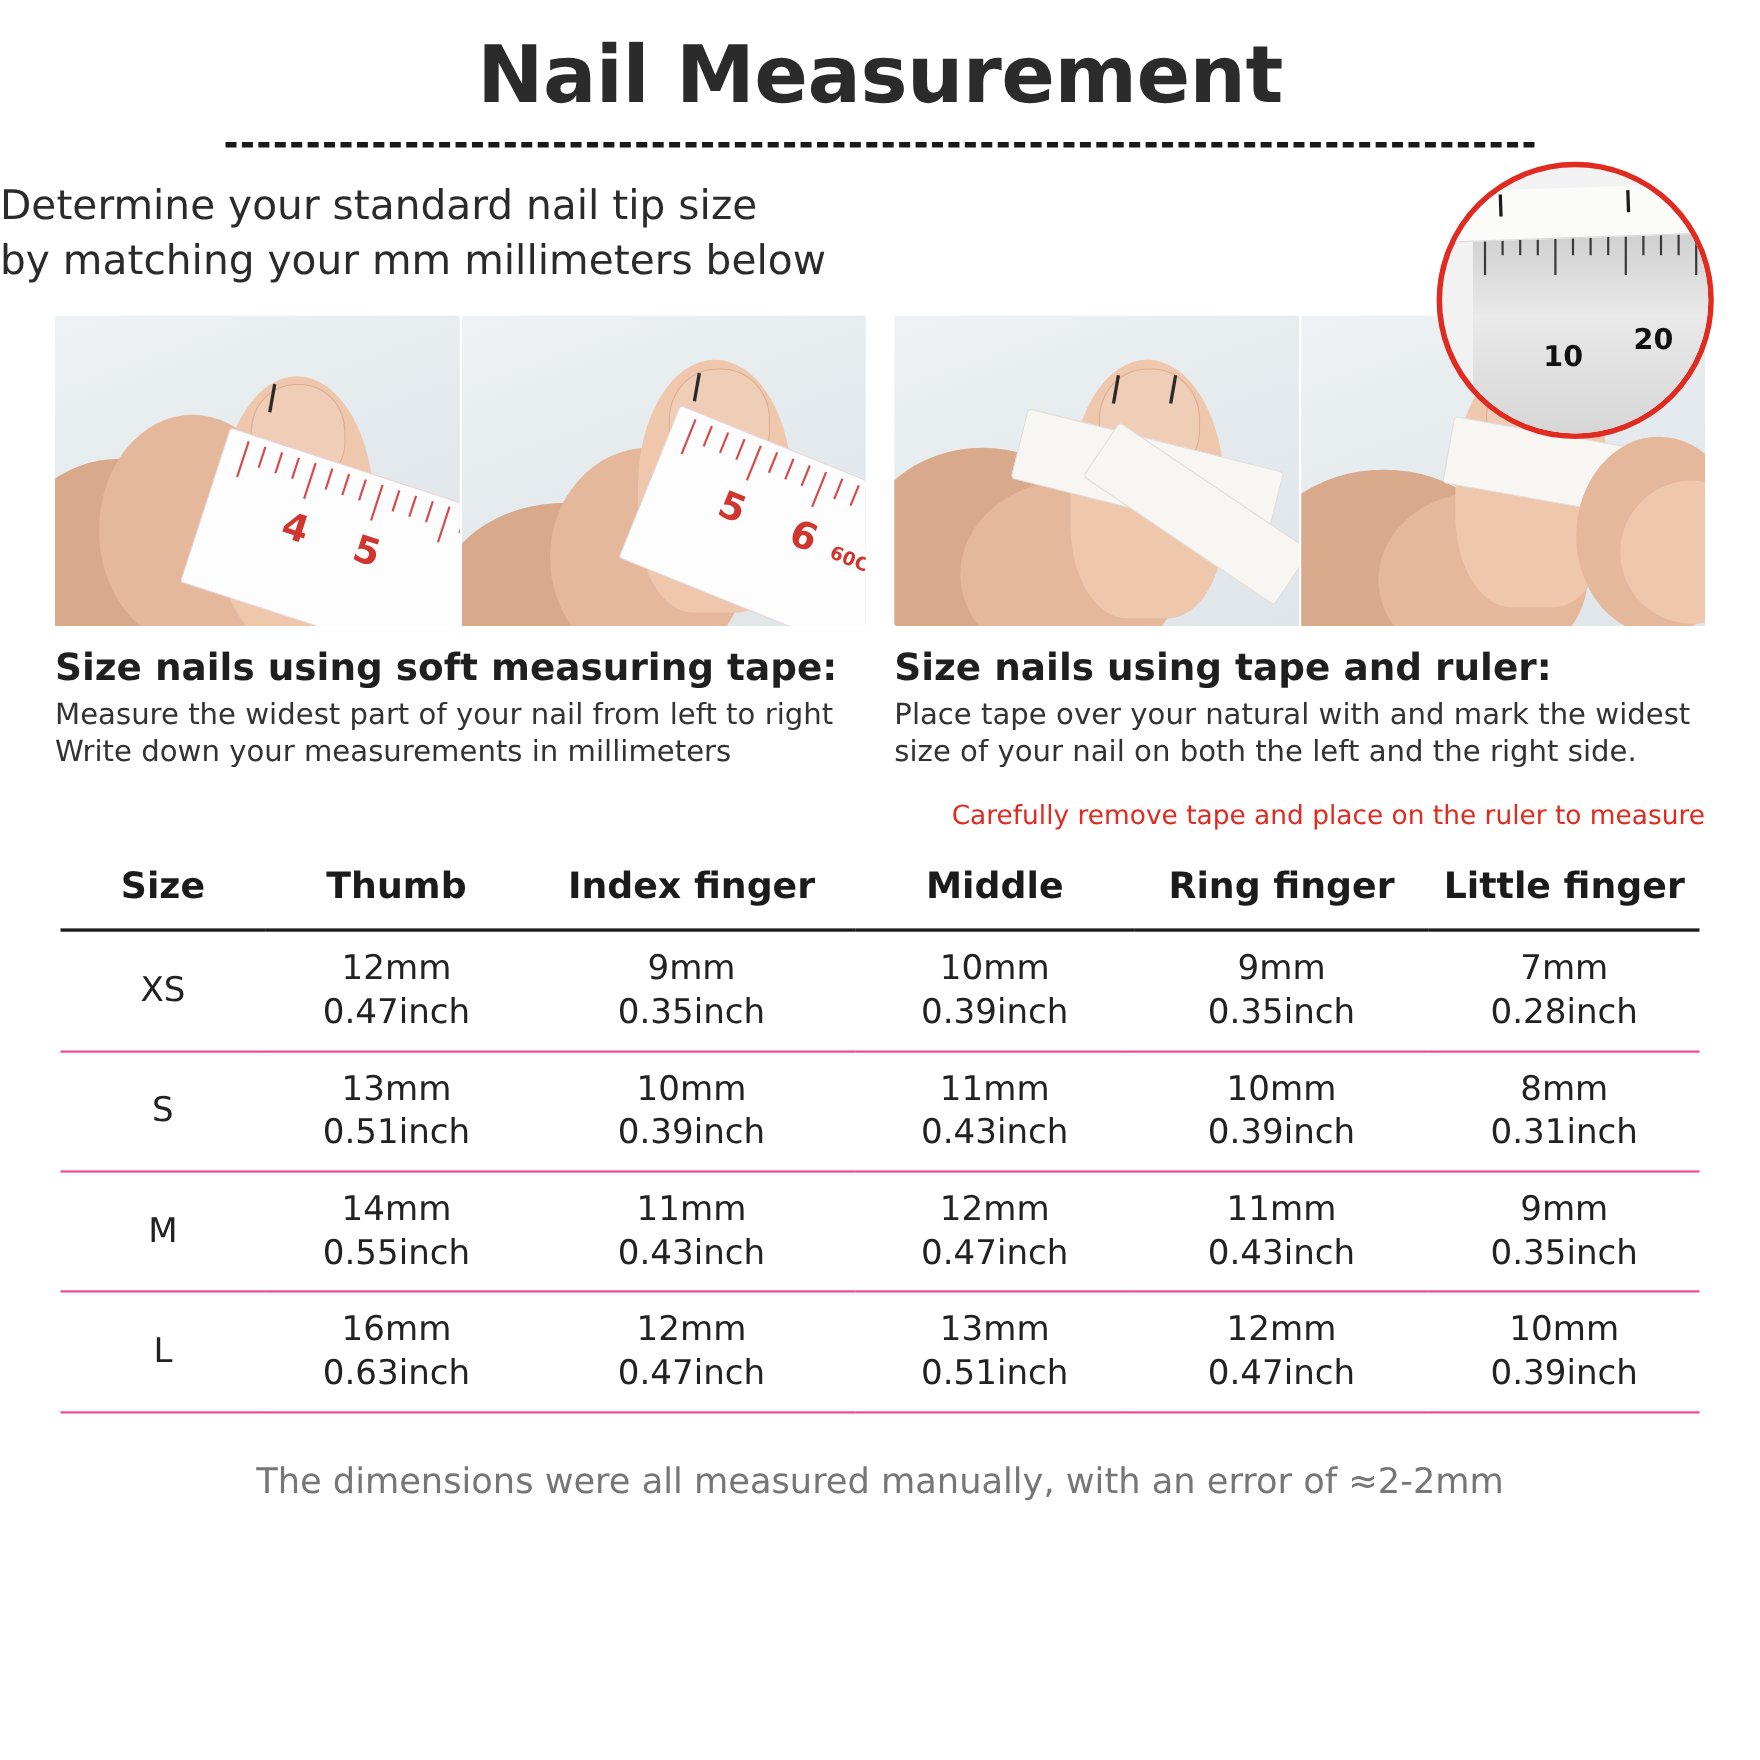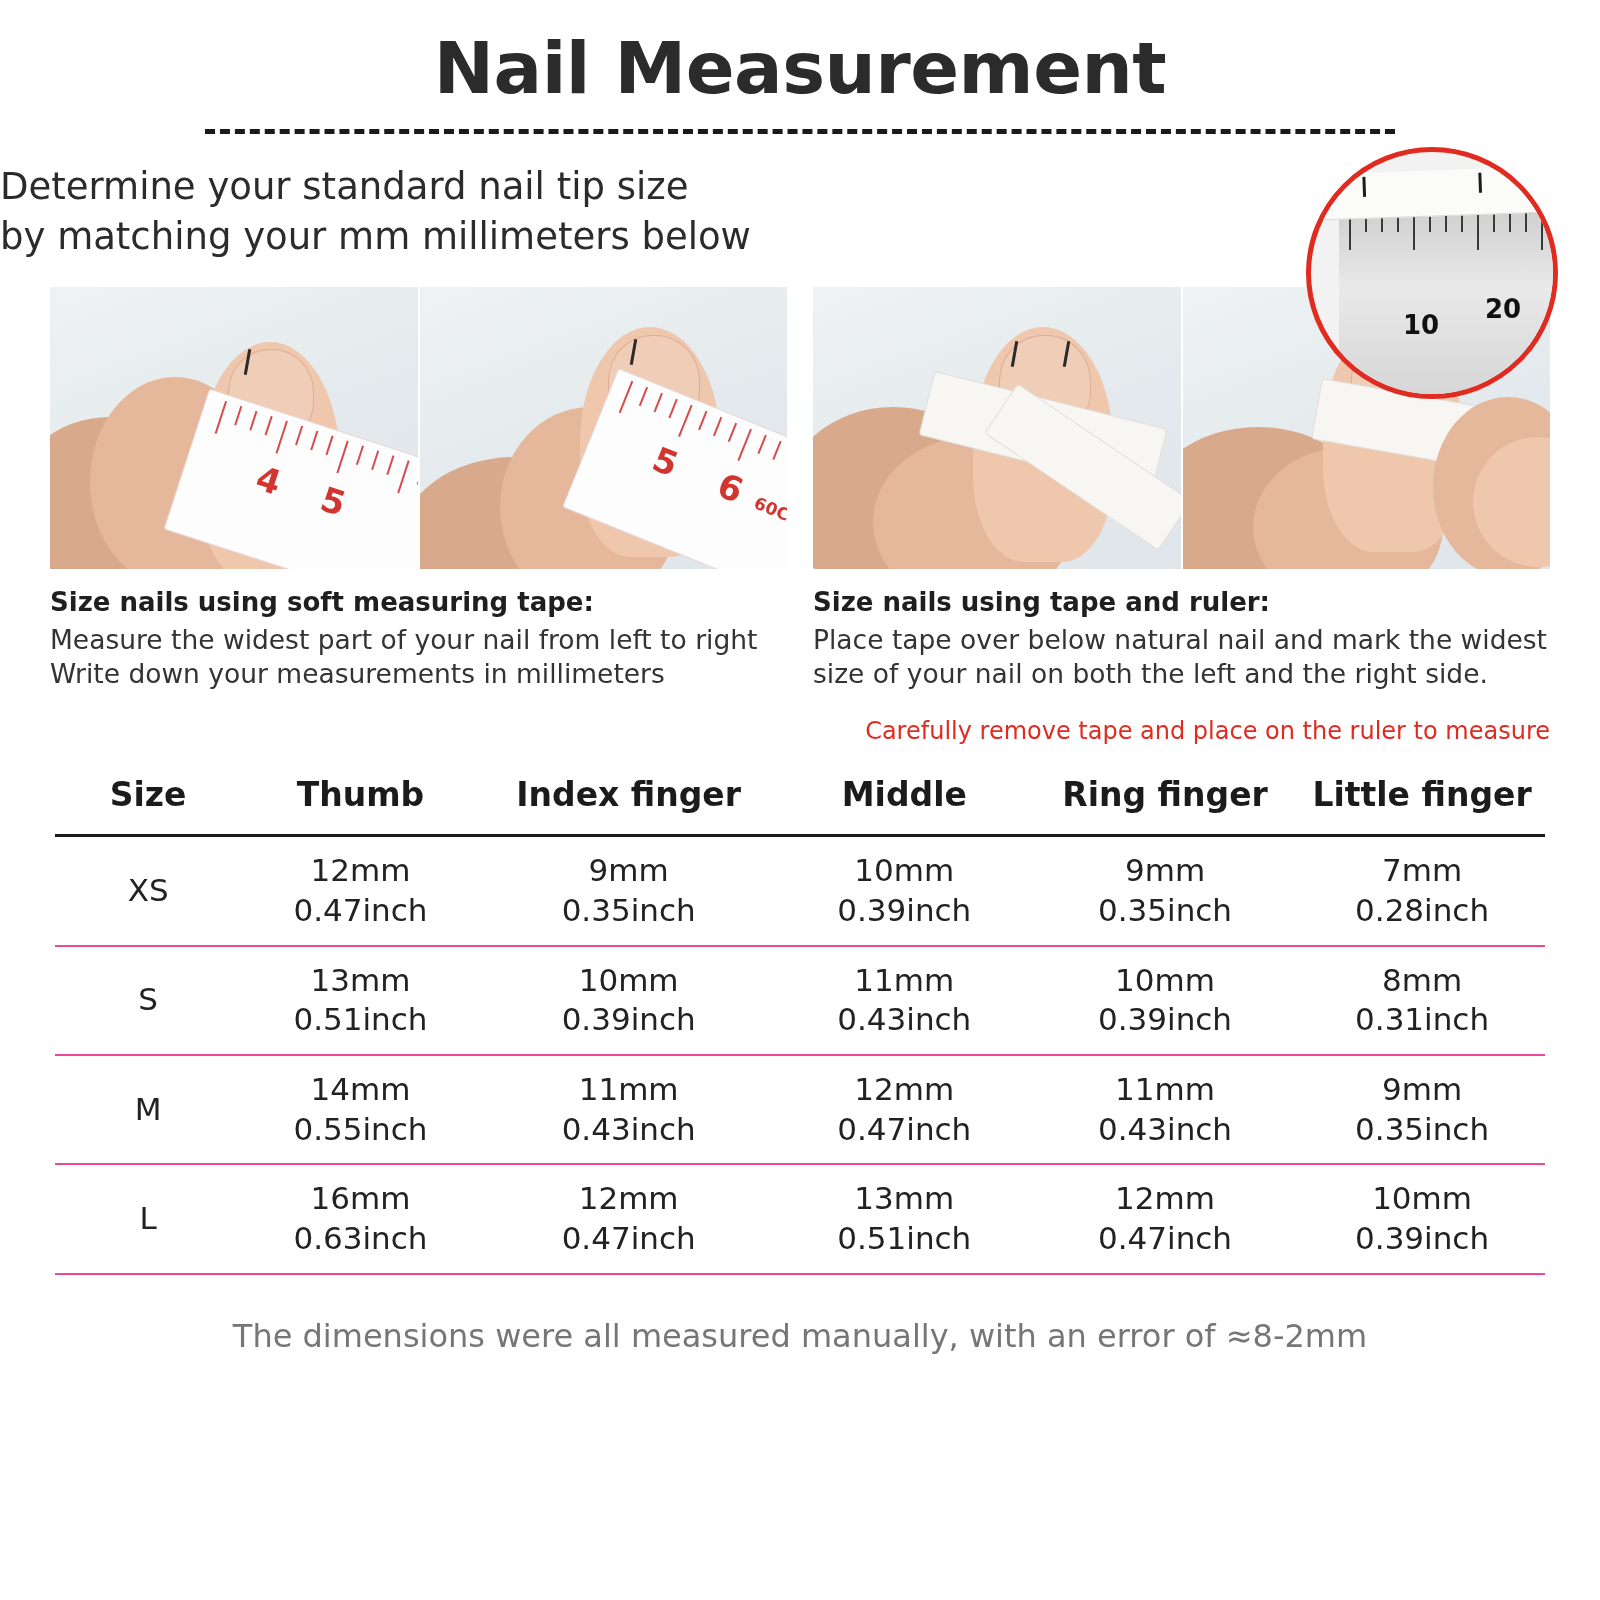--- a/index.html
+++ b/index.html
@@ -147,21 +147,21 @@
   }
 
   
   .captions {
     display: flex;
     margin: 18px 50px 0 50px;
     gap: 26px;
   }
   .cap-col { flex: 1; }
   .cap-head {
-    font-size: 26px;
+    font-size: 34px;
     font-weight: bold;
     color: #1f1f1f;
     margin-bottom: 6px;
   }
   .cap-body {
     font-size: 26.5px;
     color: #333;
     line-height: 1.28;
   }
   .warn {
@@ -332,21 +332,21 @@
   </div>
 
   <div class="captions">
     <div class="cap-col">
       <div class="cap-head">Size nails using soft measuring tape:</div>
       <div class="cap-body">Measure the widest part of your nail from left to right</div>
       <div class="cap-body">Write down your measurements in millimeters</div>
     </div>
     <div class="cap-col">
       <div class="cap-head">Size nails using tape and ruler:</div>
-      <div class="cap-body">Place tape over below natural nail and mark the widest</div>
+      <div class="cap-body">Place tape over your natural with and mark the widest</div>
       <div class="cap-body">size of your nail on both the left and the right side.</div>
     </div>
   </div>
 
   <div class="warn">Carefully remove tape and place on the ruler to measure</div>
 
   <div class="tbl-wrap">
     <table class="sizes">
       <thead>
         <tr>
@@ -448,15 +448,15 @@
           </td>
           <td>
             <div>10mm</div>
             <div>0.39inch</div>
           </td>
         </tr>
       </tbody>
     </table>
   </div>
 
-  <div class="footnote">The dimensions were all measured manually, with an error of ≈8-2mm</div>
+  <div class="footnote">The dimensions were all measured manually, with an error of ≈2-2mm</div>
 
 </div>
 
 </body></html>

